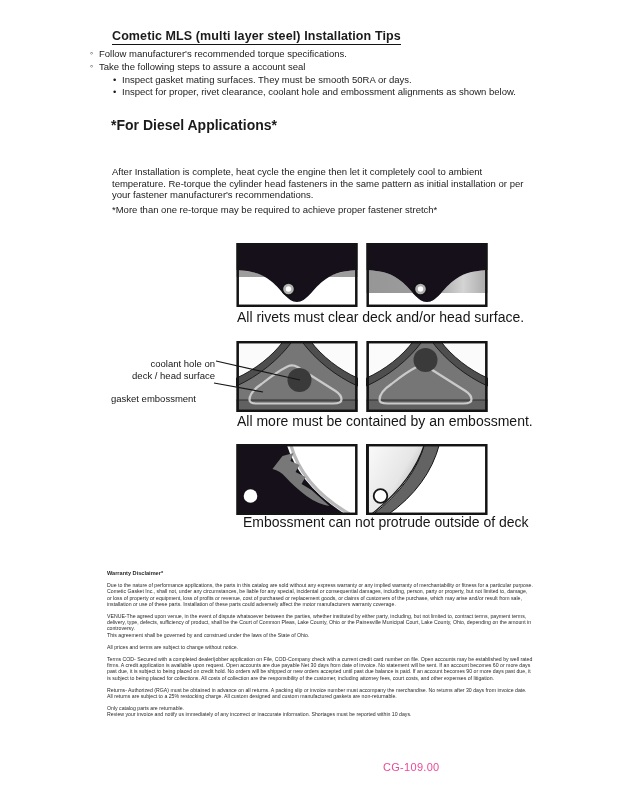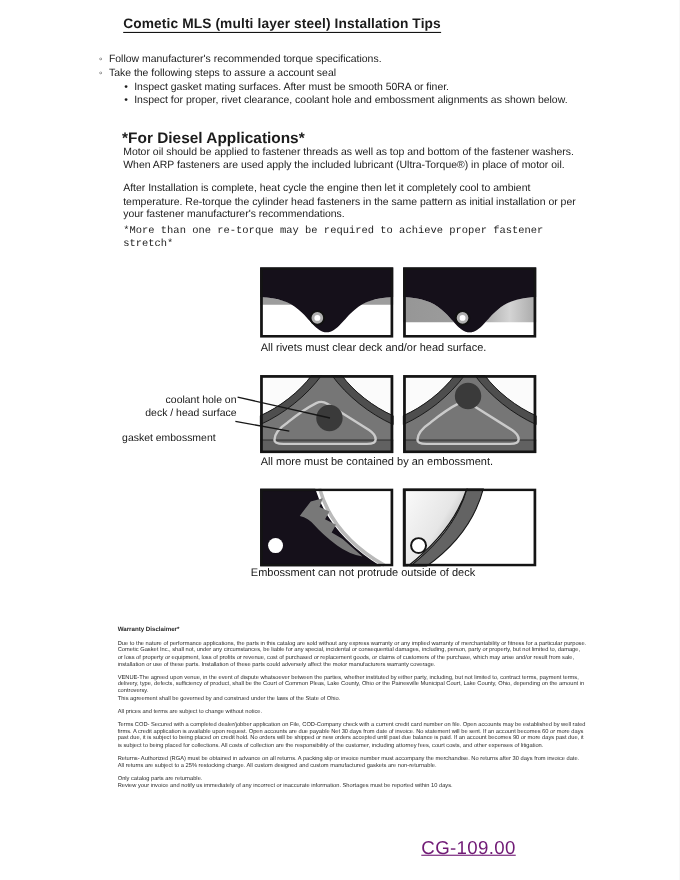--- a/index.html
+++ b/index.html
@@ -14,49 +14,48 @@
     border-bottom:1.6px solid #141414;padding-bottom:1px;display:inline-block;
   }
   .bullets{font-size:9.5px;line-height:12.8px;}
   .b-item{position:relative;padding-left:9px;}
   .b-item::before{content:"◦";position:absolute;left:0;top:-1px;font-size:9px;color:#1b1b1b;}
   .sb-item{position:relative;padding-left:9px;margin-left:23px;}
   .sb-item::before{content:"•";position:absolute;left:0;top:0;font-size:9.5px;color:#1b1b1b;}
   .h2{font-size:14px;font-weight:bold;}
   .para{font-size:9.5px;line-height:11.6px;width:412px;}
   .fig-label{width:122px;text-align:center;font-size:12px;font-weight:600;letter-spacing:.6px;color:#0369a1;margin-top:36px;}
-  .caption{font-size:10px;line-height:12px;color:#161616;}
+  .caption{font-size:14px;line-height:12px;color:#161616;}
   .side-label{font-size:9.5px;line-height:12px;text-align:right;width:115px;color:#161616;margin-top:16px;}
   .warranty{width:426px;font-size:5.2px;line-height:6.2px;color:#2a2a2a;}
   .warranty .w-head{font-size:5.6px;font-weight:bold;margin-bottom:6px;}
   .warranty .w-p{margin-bottom:6px;}
   .warranty .w-p.tight{margin-bottom:0;}
-  .footer-num{font-size:17px;color:#701a75;letter-spacing:.3px;text-decoration:underline;}
+  .footer-num{font-size:11px;color:#ec4899;letter-spacing:.3px;}
   svg{display:block;}
 </style>
 </head>
 <body>
 
 <div class="page">
 
-  <div class="abs" style="left:112px;top:12px;">
+  <div class="abs" style="left:112px;top:26px;">
     <span class="title">Cometic MLS (multi layer steel) Installation Tips</span>
   </div>
 
   <div class="abs bullets" style="left:90px;top:48px;width:470px;">
     <div class="b-item">Follow manufacturer's recommended torque specifications.</div>
     <div class="b-item">Take the following steps to assure a account seal</div>
-    <div class="sb-item">Inspect gasket mating surfaces.  After must be smooth 50RA or finer.</div>
+    <div class="sb-item">Inspect gasket mating surfaces.  They must be smooth 50RA or days.</div>
     <div class="sb-item">Inspect for proper, rivet clearance, coolant hole and embossment alignments as shown below.</div>
   </div>
 
   <div class="abs h2" style="left:111px;top:117px;">*For Diesel Applications*</div>
-  <div class="abs para" style="left:112px;top:133px;">Motor oil should be applied to fastener threads as well as top and bottom of the fastener washers. When ARP fasteners are used apply the included lubricant (Ultra-Torque®) in place of motor oil.</div>
   <div class="abs para" style="left:112px;top:166px;">After Installation is complete, heat cycle the engine then let it completely cool to ambient temperature. Re-torque the cylinder head fasteners in the same pattern as initial installation or per your fastener manufacturer's recommendations.</div>
-  <div class="abs para" style="left:112px;top:204px;font-family:Liberation Mono, monospace;">*More than one re-torque may be required to achieve proper fastener stretch*</div>
+  <div class="abs para" style="left:112px;top:204px;">*More than one re-torque may be required to achieve proper fastener stretch*</div>
 
   <div class="abs fig-label" style="left:236px;top:229px;">RIGHT</div>
   <div class="abs fig-label" style="left:366px;top:229px;">WRONG</div>
 
   <svg class="abs" style="left:236px;top:243px;" width="122" height="64" viewBox="0 0 121 64">
     <rect x="0" y="0" width="121" height="64" fill="#ffffff"></rect>
     <path d="M0,27 C12,27.5 22,30 31,34 L0,34 Z" fill="#9d9d9d"></path>
     <path d="M121,27 C109,27.5 99,30 90,34 L121,34 Z" fill="#9d9d9d"></path>
     <path d="M0,0 H121 V27 C104,28 95,31 86,38.5 C76,46.5 70,59 60.5,59 C51,59 45,46.5 35,38.5 C26,31 17,28 0,27 Z" fill="#15101a"></path>
     <circle cx="52" cy="46" r="6.2" fill="#b0b0b0" stroke="#111" stroke-width="1.8"></circle>
@@ -145,21 +144,21 @@
         <stop offset="1" stop-color="#9a9a9a"></stop>
       </linearGradient>
     </defs>
     <rect x="0" y="0" width="121" height="71" fill="#ffffff"></rect>
     <path d="M58,0 L73,0 Q62,42 21,71 L6,71 Q48,38 58,0 Z" fill="#636363" stroke="#161616" stroke-width="1"></path>
     <path d="M0,0 L58,0 Q46,38 4,71 L0,71 Z" fill="url(#g3w)" stroke="#161616" stroke-width="1.2"></path>
     <circle cx="14" cy="52" r="6.8" fill="#ffffff" stroke="#161616" stroke-width="1.8"></circle>
     <rect x="1.2" y="1.2" width="118.6" height="68.6" fill="none" stroke="#141414" stroke-width="2.5"></rect>
   </svg>
 
-  <div class="abs caption" style="left:228px;top:516px;">
+  <div class="abs caption" style="left:243px;top:516px;">
     <div>Embossment can not protrude outside of deck</div>
   </div>
 
   <div class="abs warranty" style="left:107px;top:570px;">
     <div class="w-head">Warranty Disclaimer*</div>
     <div class="w-p">Due to the nature of performance applications, the parts in this catalog are sold without any express warranty or any implied warranty of merchantability or fitness for a particular purpose.  Cometic Gasket Inc., shall not, under any circumstances, be liable for any special, incidental or consequential damages, including, person, party or property, but not limited to, damage, or loss of property or equipment, loss of profits or revenue, cost of purchased or replacement goods, or claims of customers of the purchase, which may arise and/or result from sale, installation or use of these parts.  Installation of these parts could adversely affect the motor manufacturers warranty coverage.</div>
     <div class="w-p tight">VENUE-The agreed upon venue, in the event of dispute whatsoever between the parties, whether instituted by either party, including, but not limited to, contract terms, payment terms, delivery, type, defects, sufficiency of product, shall be the Court of Common Pleas, Lake County, Ohio or the Painesville Municipal Court, Lake County, Ohio, depending on the amount in controversy.</div>
     <div class="w-p">This agreement shall be governed by and construed under the laws of the State of Ohio.</div>
     <div class="w-p">All prices and terms are subject to change without notice.</div>
     <div class="w-p">Terms COD- Secured with a completed dealer/jobber application on File, COD-Company check with a current credit card number on file.  Open accounts may be established by well rated firms.  A credit application is available upon request.  Open accounts are due payable Net 30 days from date of invoice.  No statement will be sent.  If an account becomes 60 or more days past due, it is subject to being placed on credit hold.  No orders will be shipped or new orders accepted until past due balance is paid.  If an account becomes 90 or more days past due, it is subject to being placed for collections.  All costs of collection are the responsibility of the customer, including attorney fees, court costs, and other expenses of litigation.</div>

